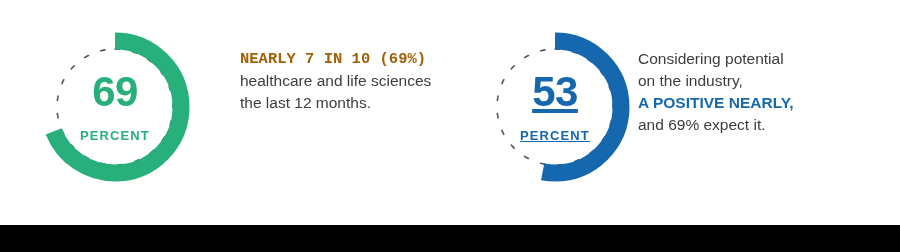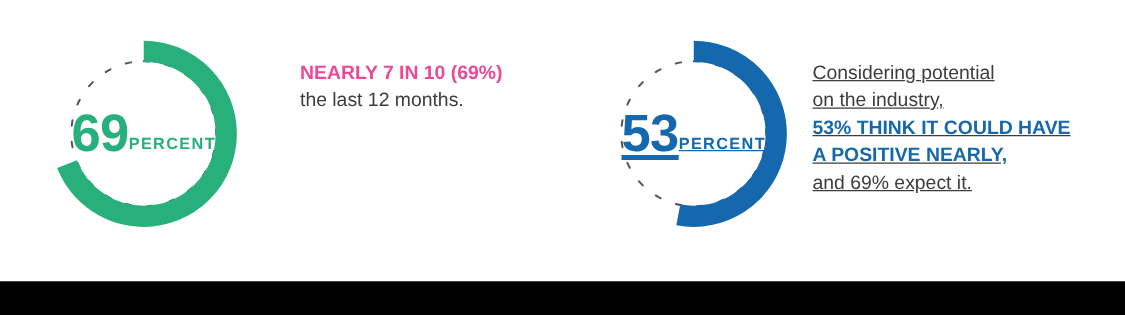--- a/index.html
+++ b/index.html
@@ -48,21 +48,21 @@
     height: 170px;
   }
 
   .donut-center {
     position: absolute;
     left: 0;
     top: 0;
     width: 170px;
     height: 170px;
     display: flex;
-    flex-direction: row;
+    flex-direction: column;
     align-items: center;
     justify-content: center;
     pointer-events: none;
   }
   .donut-value {
     font-size: 42px;
     font-weight: bold;
     line-height: 1;
     letter-spacing: -0.5px;
   }
@@ -75,25 +75,25 @@
   }
 
   .stat-text {
     position: absolute;
     top: 48px;
     font-size: 15.5px;
     line-height: 1.42;
     color: #3d3d3d;
   }
   .stat-group.left  .stat-text { left: 210px; width: 205px; }
-  .stat-group.right .stat-text { left: 180px; width: 235px; text-decoration: underline; }
+  .stat-group.right .stat-text { left: 168px; width: 235px; }
 
   .line { display: block; white-space: nowrap; }
   .line.em { font-weight: bold; }
-  .line.green { color: #ec4899; }
+  .line.green { color: #a16207; font-family: Liberation Mono, monospace; }
   .line.blue  { color: #1568ae; }
 
   .c-green { color: #27b07b; }
   .c-blue  { color: #1568ae; text-decoration: underline; }
 </style>
 </head>
 <body>
 
 <div class="canvas">
 
@@ -107,40 +107,40 @@
         <circle cx="85" cy="85" r="66" fill="none" stroke="#27b07b" stroke-width="17" pathLength="100" stroke-dasharray="69 31" transform="rotate(-90 85 85)"></circle>
       </svg>
       <div class="donut-center">
         <div class="donut-value c-green">69</div>
         <div class="donut-unit c-green">PERCENT</div>
       </div>
     </div>
 
     <div class="stat-text">
       <span class="line em green">NEARLY 7 IN 10 (69%)</span>
+      <span class="line">healthcare and life sciences</span>
       <span class="line">the last 12 months.</span>
     </div>
   </div>
 
   <div class="stat-group right">
 
     <div class="donut">
       <svg viewBox="0 0 170 170" aria-hidden="true">
         <circle cx="85" cy="85" r="58" fill="none" stroke="#4a5568" stroke-width="1.6" stroke-linecap="round" transform="rotate(-90 85 85)" pathLength="100" style="stroke-dasharray:1.2 3.6"></circle>
         <circle cx="85" cy="85" r="66" fill="none" stroke="#1568ae" stroke-width="17" pathLength="100" stroke-dasharray="53 47" transform="rotate(-90 85 85)"></circle>
       </svg>
       <div class="donut-center">
         <div class="donut-value c-blue">53</div>
         <div class="donut-unit c-blue">PERCENT</div>
       </div>
     </div>
 
     <div class="stat-text">
       <span class="line">Considering potential</span>
       <span class="line">on the industry,</span>
-      <span class="line em blue">53% THINK IT COULD HAVE</span>
       <span class="line em blue">A POSITIVE NEARLY,</span>
       <span class="line">and 69% expect it.</span>
     </div>
   </div>
 
   <div class="footer-bar"></div>
 </div>
 
 </body></html>

